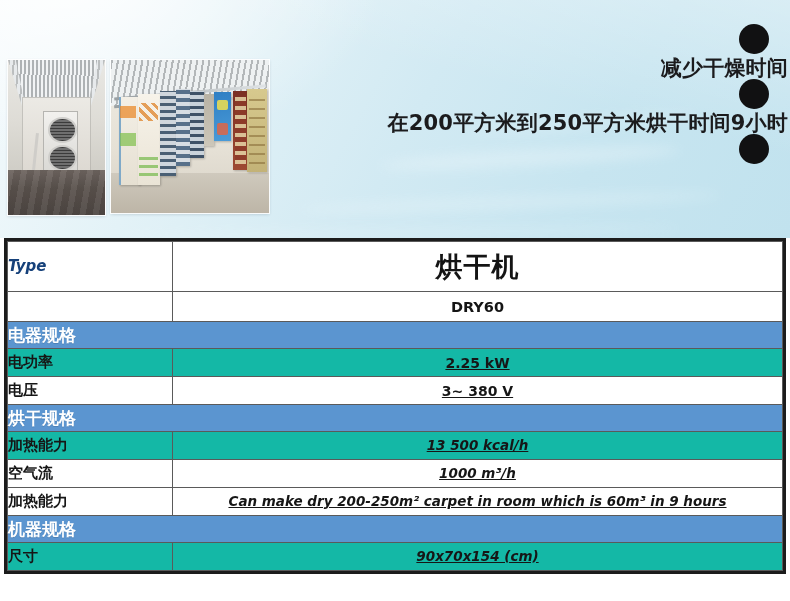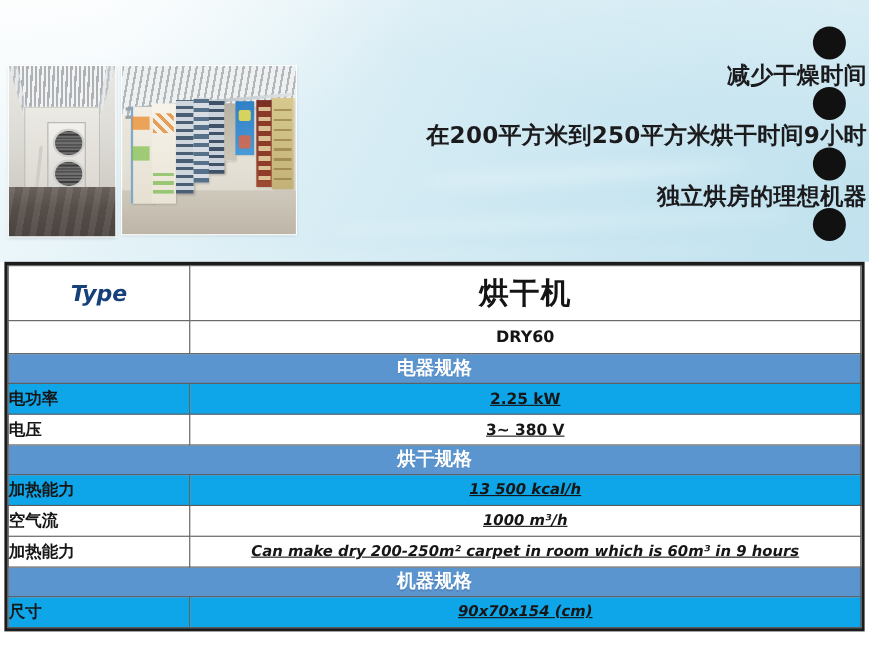--- a/index.html
+++ b/index.html
@@ -216,25 +216,24 @@
     padding: 0;
     vertical-align: middle;
     font-family: "DejaVu Sans", "Liberation Sans", sans-serif;
   }
 
   .r-head td { height: 49px; background: #ffffff; border-bottom: 2px solid #4a6fa5; }
   .cell-type {
     color: #16417a;
     font-style: italic;
     font-weight: 700;
-    font-size: 20px;
+    font-size: 15px;
     padding-left: 11px;
     padding-top: 17px;
     line-height: 1;
-    text-align: center;
   }
   .cell-title {
     text-align: center;
     font-size: 27px;
     font-weight: 700;
     color: #141414;
     letter-spacing: 1px;
     line-height: 1;
     padding-bottom: 2px;
   }
@@ -255,25 +254,24 @@
     border-top: 2px solid #262626;
     border-bottom: 2px solid #262626;
   }
   .section-label {
     color: #ffffff;
     font-size: 17px;
     font-weight: 700;
     padding-left: 8px;
     line-height: 1;
     text-shadow: 0 1px 0 rgba(0,0,0,0.12);
-    text-align: center;
   }
 
   .r-data td { height: 27px; }
-  .r-data.beige td { background: #0ea5e9; }
+  .r-data.beige td { background: #14b8a6; }
   .r-data.white td { background: #ffffff; margin-top: 36px; }
   .cell-key {
     font-size: 15px;
     font-weight: 700;
     color: #161616;
     padding-left: 7px;
     line-height: 1;
   }
   .cell-val {
     text-align: center;
@@ -344,24 +342,20 @@
       <div class="bullet-row">
         <span class="bullet-dot"></span>
         <span class="bullet-text">减少干燥时间</span>
       </div>
       <div class="bullet-row">
         <span class="bullet-dot"></span>
         <span class="bullet-text">在200平方米到250平方米烘干时间9小时</span>
       </div>
       <div class="bullet-row">
         <span class="bullet-dot"></span>
-        <span class="bullet-text">独立烘房的理想机器</span>
-      </div>
-      <div class="bullet-row">
-        <span class="bullet-dot"></span>
       </div>
     </div>
   </div>
 
   <div id="spec-table">
     <table>
       <colgroup>
           <col class="c-label">
           <col>
         </colgroup>

